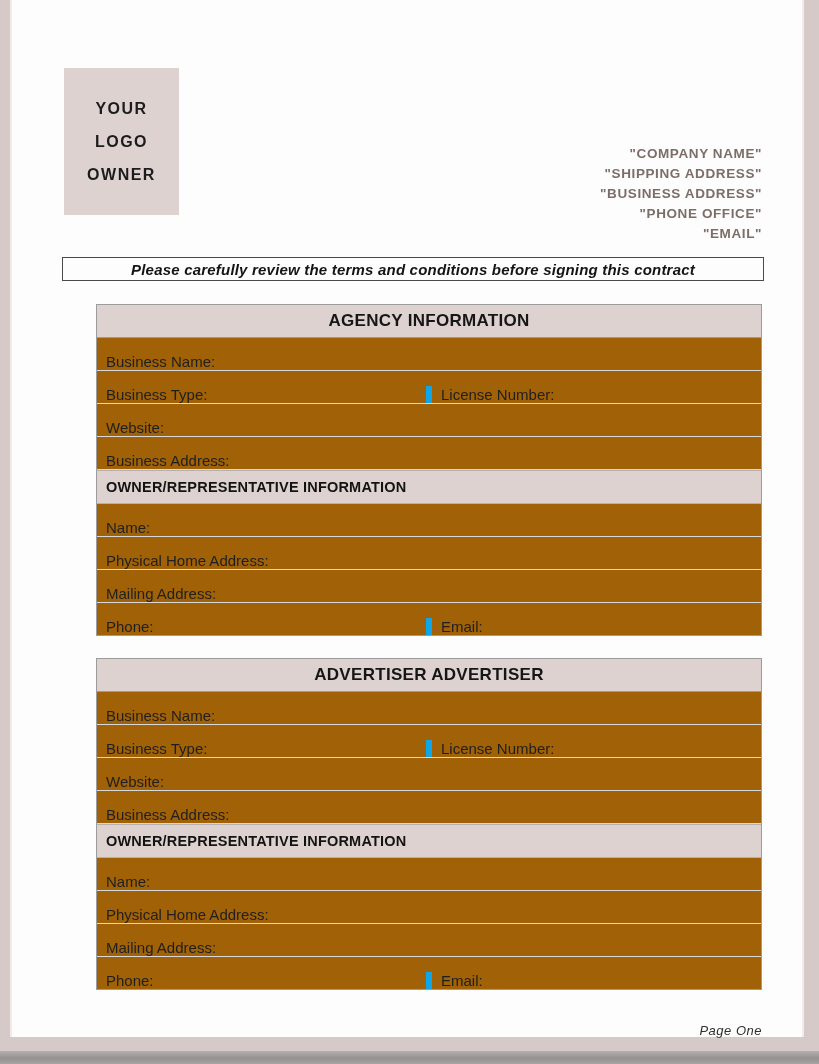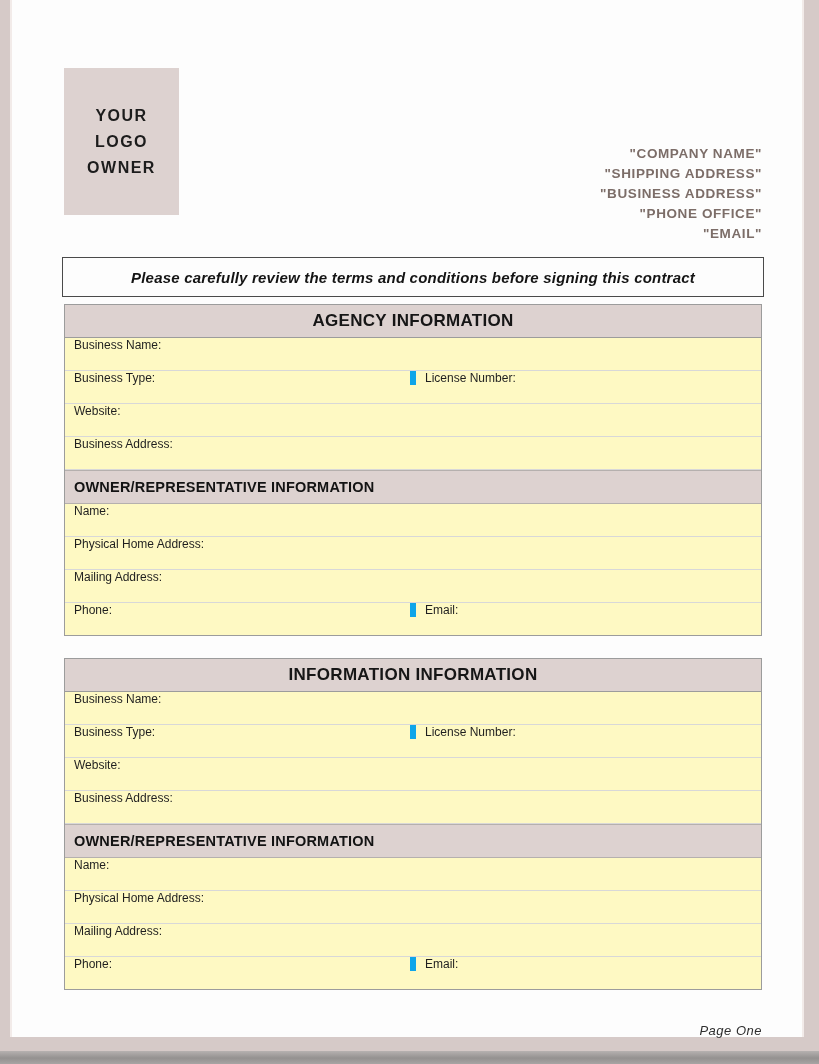--- a/index.html
+++ b/index.html
@@ -23,21 +23,21 @@
     border-right:2px solid #f2ebe9;
     box-sizing:border-box;
   }
 
   
   .logo-box {
     position:absolute; left:52px; top:68px;
     width:115px; height:147px;
     background: var(--accent, #ddd2d0);
     display:flex; flex-direction:column; align-items:center; justify-content:center;
-    gap:5px;
+    gap:12px;
   }
   .logo-box .logo-line {
     font-size:16px; font-weight:bold; letter-spacing:1.5px;
     color:#1c1c1c; line-height:21px;
   }
 
   
   .doc-title {
     position:absolute; right:26px; top:56px;
     font-family:"DejaVu Serif", serif;
@@ -50,50 +50,51 @@
     text-align:right;
   }
   .company-line {
     font-size:13.5px; font-weight:bold; letter-spacing:0.6px;
     line-height:20px; color: var(--company-text, #7c6d68);
   }
 
   
   .notice-bar {
     position:absolute; left:50px; top:257px;
-    width:702px; height:40px;
+    width:702px; height:24px;
     border:1px solid #4a4a4a;
     box-sizing:border-box;
     display:flex; align-items:center; justify-content:center;
   }
   .notice-bar span {
     font-size:15px; font-weight:bold; font-style:italic;
     color:#141414; letter-spacing:0.2px;
   }
 
   
   .tables-root { position:absolute; left:52px; top:304px; width:698px; }
   .info-table {
     border:1px solid #9c9c9c;
-    background:#fef9c3;
+    background:#a16207;
     box-sizing:border-box;
+    margin-left:32px;
   }
   .info-table + .info-table { margin-top:22px; }
   .table-header {
     height:32px;
     background: var(--accent, #ddd2d0);
     border-bottom:1px solid #9c9c9c;
     display:flex; align-items:center; justify-content:center;
     font-size:17px; font-weight:bold; letter-spacing:0.3px; color:#161616;
   }
   .t-row {
     height:32px;
-    display:flex; align-items:flex-start;
+    display:flex; align-items:flex-end;
     border-bottom:1px solid #d8d8d8;
-    font-size:12px; color:#1f1f1f;
+    font-size:15px; color:#1f1f1f;
   }
   .t-row:last-child { border-bottom:none; }
   .t-row .cell {
     flex:1; display:flex; align-items:center;
     padding-left:9px; box-sizing:border-box;
   }
   .t-row.double .cell:first-child { border-right:6px solid #0ea5e9; }
   .t-row.subheader {
     background: var(--accent, #ddd2d0);
     border-top:1px solid #b5b0ae;
@@ -160,21 +161,21 @@
           </div>
           <div class="t-row">
             <div class="cell">Mailing Address:</div>
           </div>
           <div class="t-row double">
             <div class="cell">Phone:</div>
             <div class="cell">Email:</div>
           </div>
         </div>
         <div class="info-table">
-          <div class="table-header">INFORMATION INFORMATION</div>
+          <div class="table-header">ADVERTISER ADVERTISER</div>
           <div class="t-row">
             <div class="cell">Business Name:</div>
           </div>
           <div class="t-row double">
             <div class="cell">Business Type:</div>
             <div class="cell">License Number:</div>
           </div>
           <div class="t-row">
             <div class="cell">Website:</div>
           </div>

